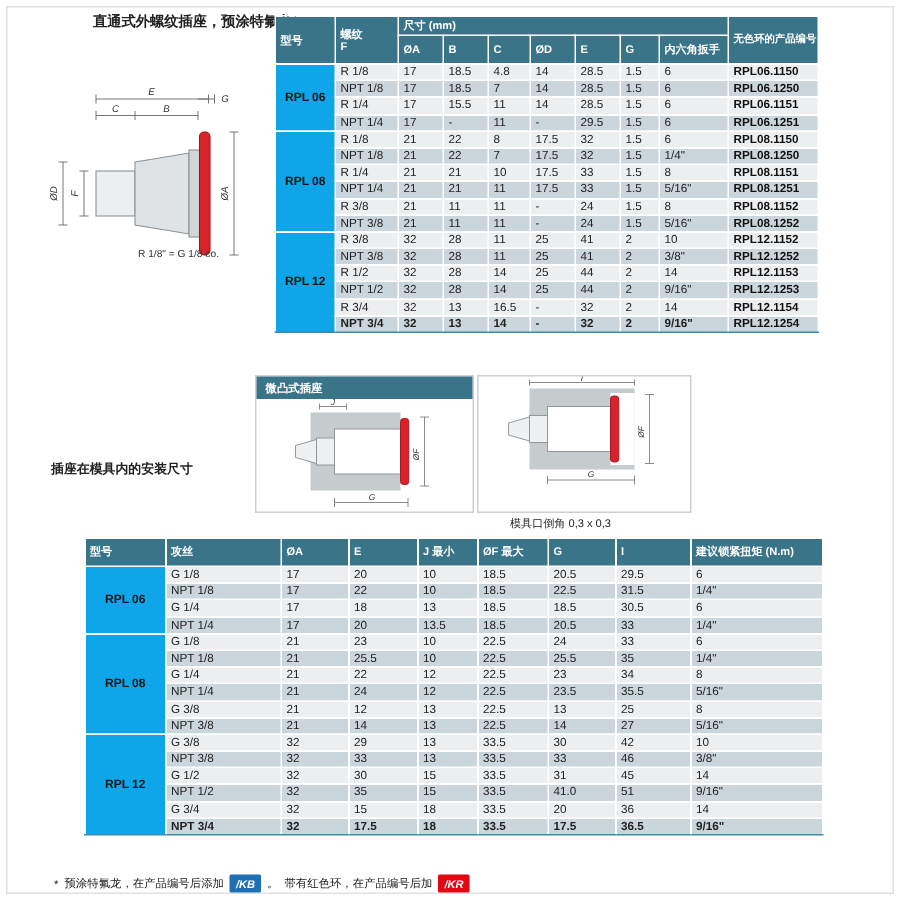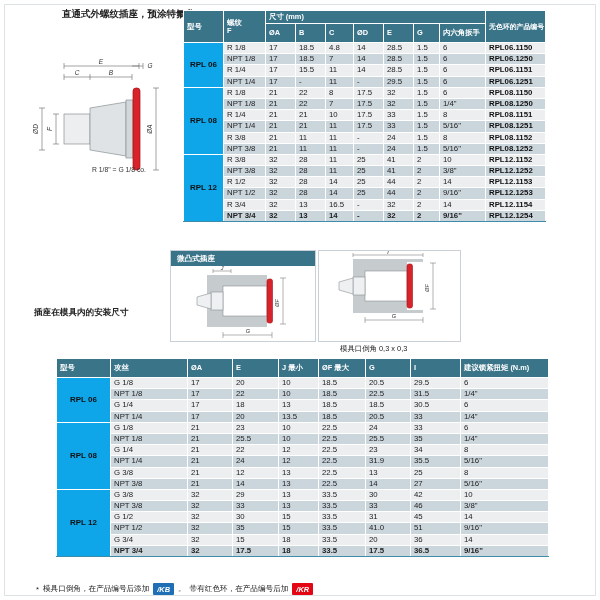--- a/index.html
+++ b/index.html
@@ -479,21 +479,21 @@
           <td>23</td>
           <td>34</td>
           <td class="vsep">8</td>
         </tr>
         <tr class="alt">
           <td>NPT 1/4</td>
           <td class="vsep">21</td>
           <td>24</td>
           <td>12</td>
           <td class="vsep">22.5</td>
-          <td>31.9</td>
+          <td>23.5</td>
           <td>35.5</td>
           <td class="vsep">5/16"</td>
         </tr>
         <tr>
           <td>G 3/8</td>
           <td class="vsep">21</td>
           <td>12</td>
           <td>13</td>
           <td class="vsep">22.5</td>
           <td>13</td>
@@ -569,19 +569,19 @@
           <td class="vsep">33.5</td>
           <td>17.5</td>
           <td>36.5</td>
           <td class="vsep">9/16"</td>
         </tr>
       </tbody>
     </table>
 
   <div class="footnote">
     <span>*</span>
-    <span>模具口倒角，在产品编号后添加</span>
+    <span>预涂特氟龙，在产品编号后添加</span>
     <span class="badge blue">/KB</span>
     <span>。</span>
     <span>带有红色环，在产品编号后加</span>
     <span class="badge red">/KR</span>
   </div>
 </div>
 
 </body></html>

